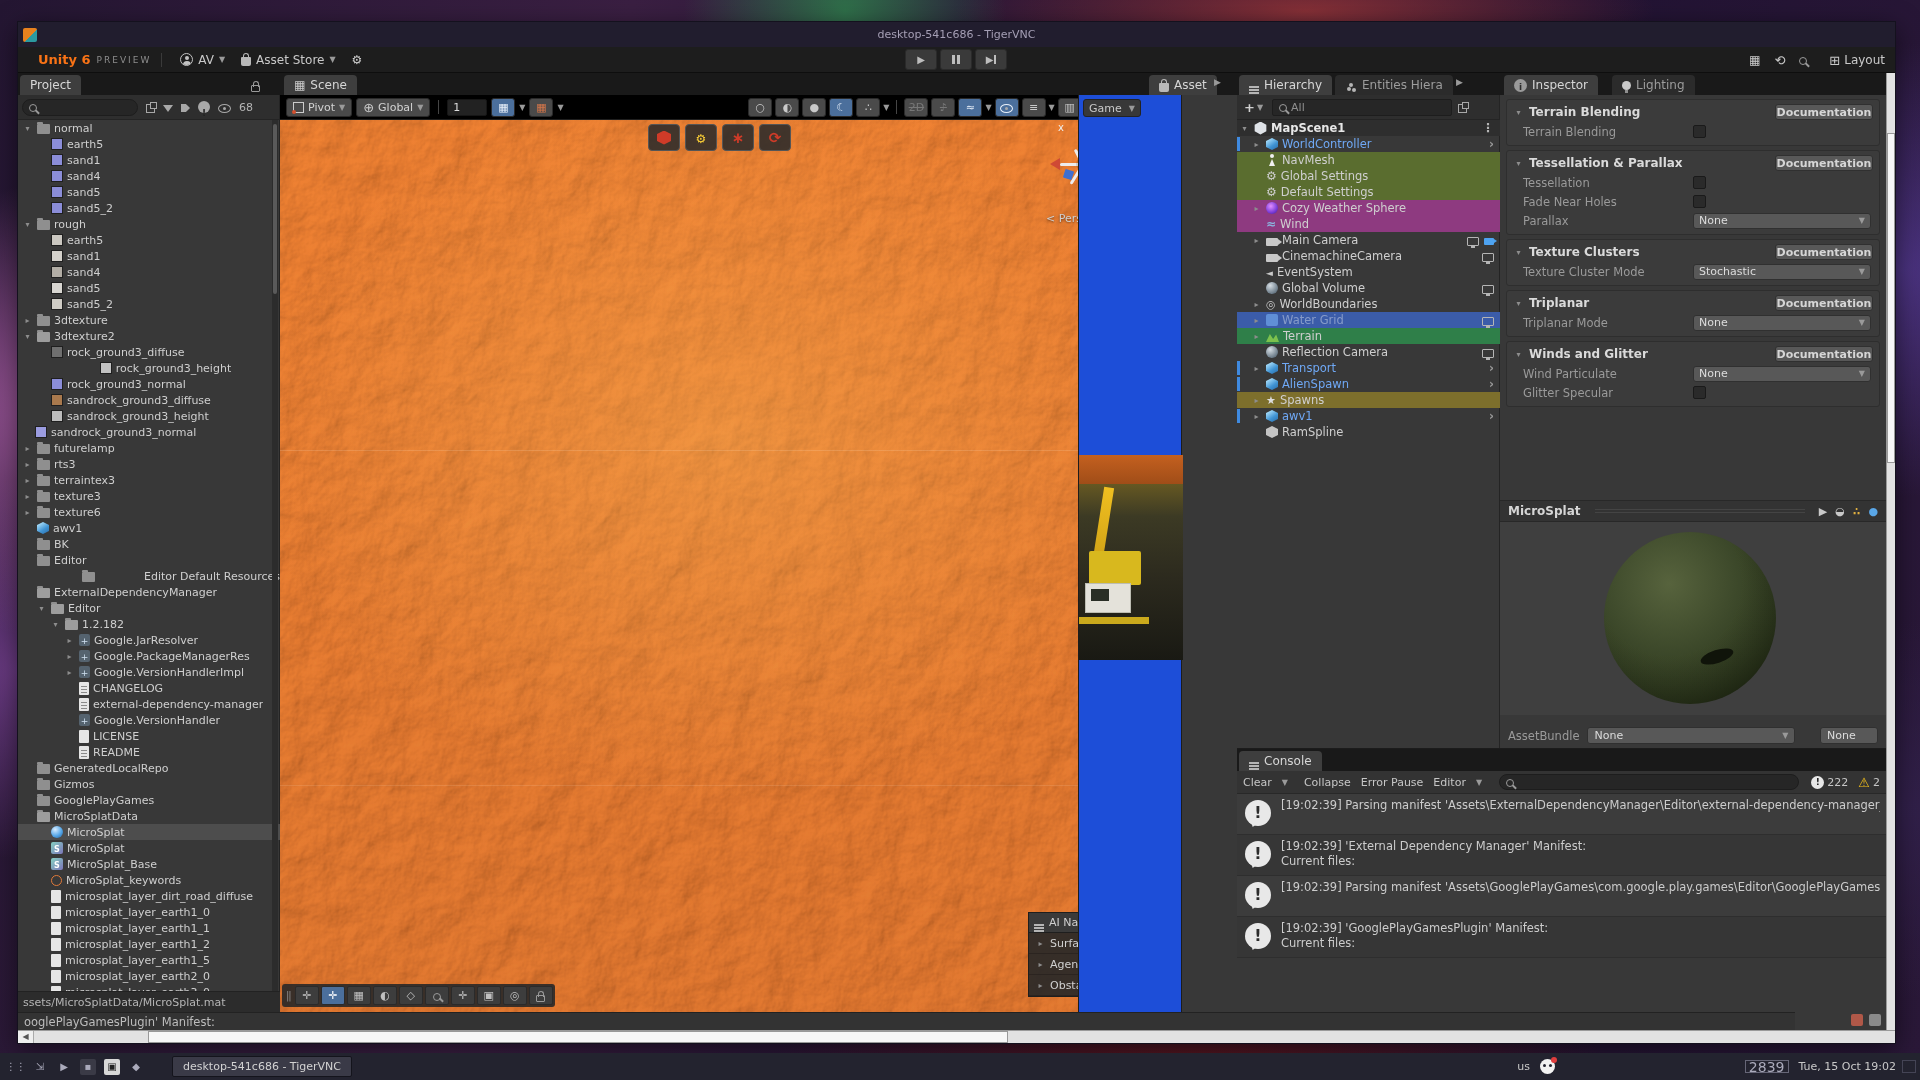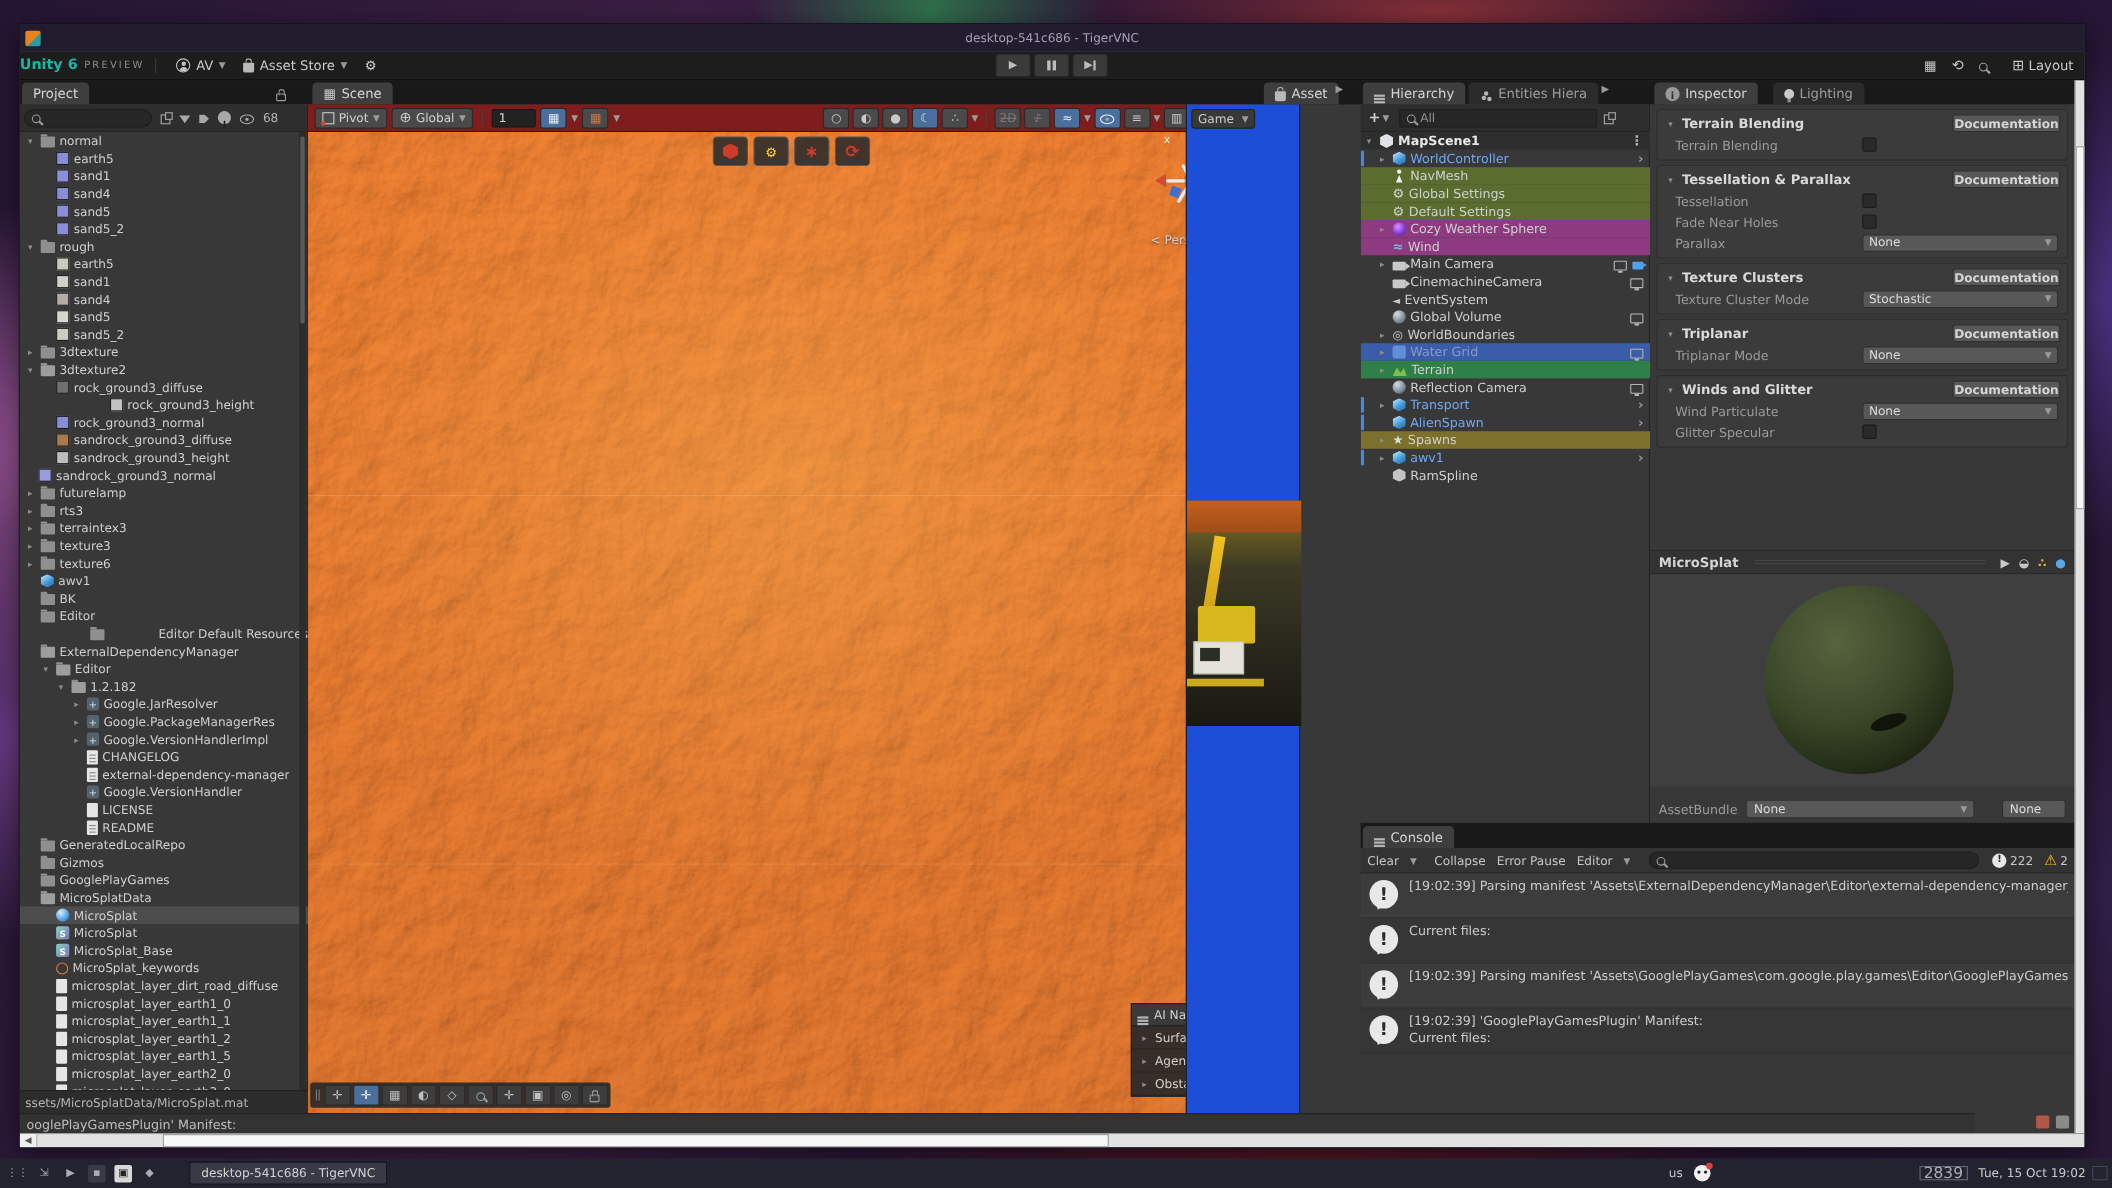--- a/index.html
+++ b/index.html
@@ -18,21 +18,21 @@
   }
   .abs{position:absolute}
   
   #vnc-window{position:absolute;left:18px;top:22px;width:1877px;height:1021px;background:#383838;box-shadow:0 0 0 1px #14111e,0 6px 24px rgba(0,0,0,.55)}
   #vnc-titlebar{position:absolute;left:0;top:0;width:100%;height:25px;background:#211d2e;display:flex;align-items:center}
   #vnc-titlebar .vnc-logo{width:14px;height:14px;margin-left:5px;border-radius:2px;background:linear-gradient(135deg,#e8821e 55%,#2c9aa0 55%)}
   #vnc-title{position:absolute;left:0;width:100%;text-align:center;font-size:11px;color:#a59fb5}
   #win{position:absolute;left:0;top:25px;width:1877px;height:996px;background:#383838;overflow:hidden}
   
   #menubar{left:0;top:0;width:1877px;height:26px;background:#1d1d1d;border-bottom:1px solid #0e0e0e;display:flex;align-items:center;color:#c9c9c9;font-size:12px}
-  #menubar .prod{font-weight:bold;color:#14b8a6;font-size:13px;margin-left:0}
+  #menubar .prod{font-weight:bold;color:#f97316;font-size:13px;margin-left:20px}
   #menubar .prev{font-size:9px;letter-spacing:2px;color:#8d8d8d;margin-left:6px}
   #menubar .mdiv{width:1px;height:14px;background:#3a3a3a;margin:0 10px}
   .mbtn{display:flex;align-items:center;gap:5px;padding:0 8px;height:20px;border-radius:3px;color:#c9c9c9}
   .caret{font-size:8px;color:#9a9a9a}
   #play-cluster{position:absolute;left:887px;top:2px;display:flex;gap:3px}
   .pbtn{width:32px;height:21px;background:#3a3a3a;border:1px solid #2a2a2a;border-radius:3px;color:#bdbdbd;display:flex;align-items:center;justify-content:center;font-size:10px}
   .pause-bars{display:flex;gap:2px}
   .pause-bars i{display:block;width:3px;height:9px;background:#bdbdbd}
   .stepbar{display:inline-block;width:2px;height:9px;background:#bdbdbd;margin-left:1px}
   #menu-right{position:absolute;right:0;top:0;height:26px;display:flex;align-items:center;gap:14px;padding-right:2px;overflow:hidden;width:150px;justify-content:flex-end}
@@ -118,21 +118,21 @@
   .searchbox{height:17px;background:#262626;border:1px solid #1d1d1d;border-radius:9px;display:flex;align-items:center;gap:4px;padding:0 6px;color:#8f8f8f;font-size:11px}
   #project-tree{position:absolute;left:0;top:25px;width:262px;height:871px;overflow:hidden}
   .prow{display:flex;align-items:center;gap:4px;height:16px;font-size:11px;color:#cfcfcf;white-space:nowrap;overflow:hidden}
   .prow.sel{background:#4d4d4d}
   .arr{display:inline-block;width:11px;font-size:8px;color:#8d8d8d;text-align:center;flex:none}
   #pj-scroll{position:absolute;right:1px;top:25px;width:6px;height:871px;background:#2c2c2c}
   #pj-scroll i{position:absolute;left:1px;top:4px;width:4px;height:170px;background:#5a5a5a;border-radius:2px}
   #pj-path{position:absolute;left:0;top:896px;width:262px;height:21px;background:#2c2c2c;border-top:1px solid #222;color:#b5b5b5;font-size:11px;display:flex;align-items:center;padding:0 5px;white-space:nowrap;overflow:hidden}
   
   #scene-col{left:262px;top:48px;width:853px;height:917px;background:#2e2e2e}
-  #sc-toolbar{position:absolute;left:0;top:0;width:100%;height:25px;background:#7f1d1d;border-bottom:1px solid #1f1f1f;display:flex;align-items:center;gap:4px;padding:0 6px;font-size:11px;color:#cfcfcf}
+  #sc-toolbar{position:absolute;left:0;top:0;width:100%;height:25px;background:#000000;border-bottom:1px solid #1f1f1f;display:flex;align-items:center;gap:4px;padding:0 6px;font-size:11px;color:#cfcfcf}
   .tbtn{height:19px;background:#4a4a4a;border:1px solid #2a2a2a;border-radius:3px;display:flex;align-items:center;gap:4px;padding:0 6px;color:#d2d2d2}
   .tsep{width:1px;height:14px;background:#454545;margin:0 4px}
   .snap-input{width:40px;height:17px;background:#222;border:1px solid #161616;border-radius:2px;color:#ddd;font-size:11px;display:flex;align-items:center;padding:0 5px}
   .icbtn{width:24px;height:19px;background:#4a4a4a;border:1px solid #2a2a2a;border-radius:3px;color:#c9c9c9;display:flex;align-items:center;justify-content:center;font-size:11px}
   .icbtn.on{background:#4b6f9c;color:#e8f0fa}
   .icbtn.off{color:#777;text-decoration:line-through}
   #viewport{position:absolute;left:0;top:25px;width:853px;height:892px;overflow:hidden;background:#c2571a}
   #viewport svg{position:absolute;left:0;top:0;width:100%;height:100%}
   #vp-tint{position:absolute;left:0;top:0;width:100%;height:100%;background:
     radial-gradient(90% 65% at 52% 36%, rgba(255,196,96,.30), rgba(0,0,0,0) 62%),
@@ -1033,20 +1033,21 @@
           <span>2</span>
         </div>
       </div>
       <div id="cs-entries">
           <div class="centry">
             <span class="ic ic-bubble"></span>
             <div class="cline">[19:02:39] Parsing manifest 'Assets\ExternalDependencyManager\Editor\external-dependency-manager_ve</div>
           </div>
           <div class="centry alt">
             <span class="ic ic-bubble"></span>
+            <div class="cline">[19:02:39] 'External Dependency Manager' Manifest:</div>
             <div class="cline">Current files:</div>
           </div>
           <div class="centry">
             <span class="ic ic-bubble"></span>
             <div class="cline">[19:02:39] Parsing manifest 'Assets\GooglePlayGames\com.google.play.games\Editor\GooglePlayGamesPlu</div>
           </div>
           <div class="centry alt">
             <span class="ic ic-bubble"></span>
             <div class="cline">[19:02:39] 'GooglePlayGamesPlugin' Manifest:</div>
             <div class="cline">Current files:</div>

